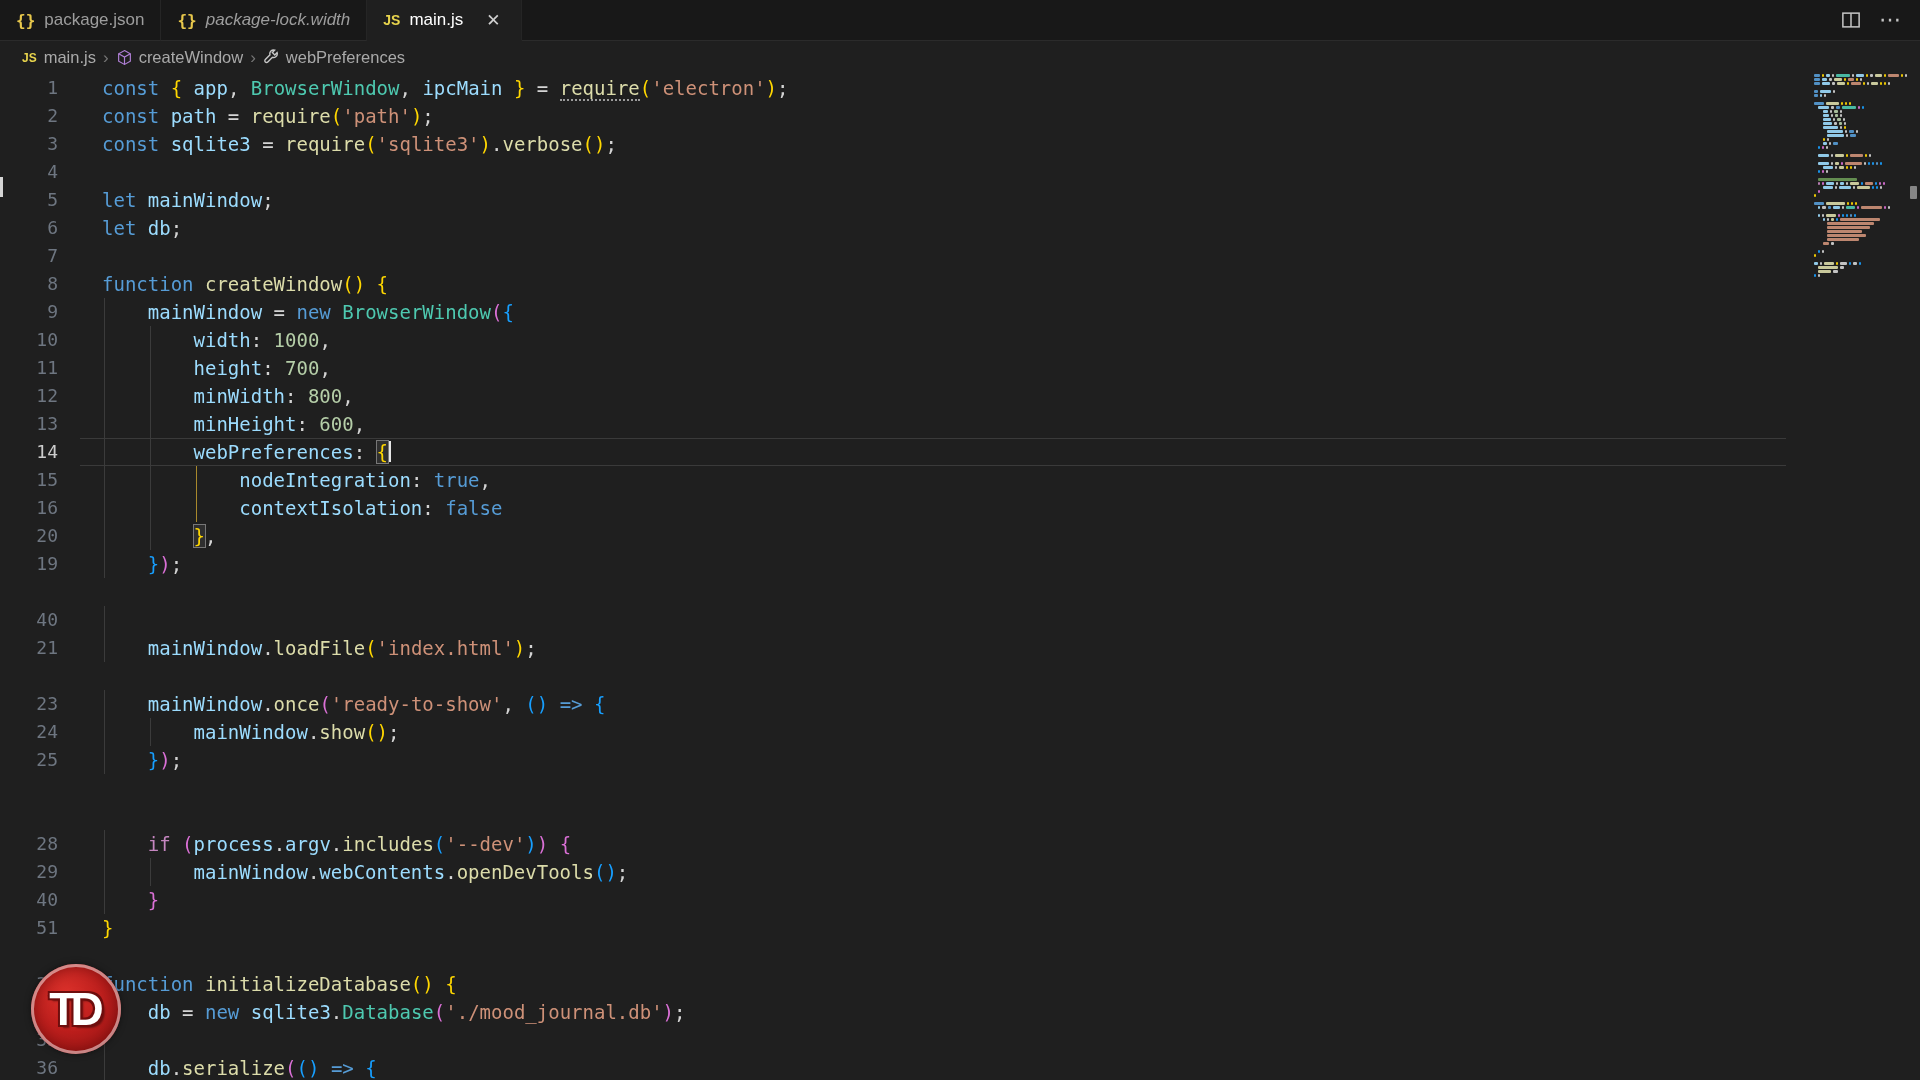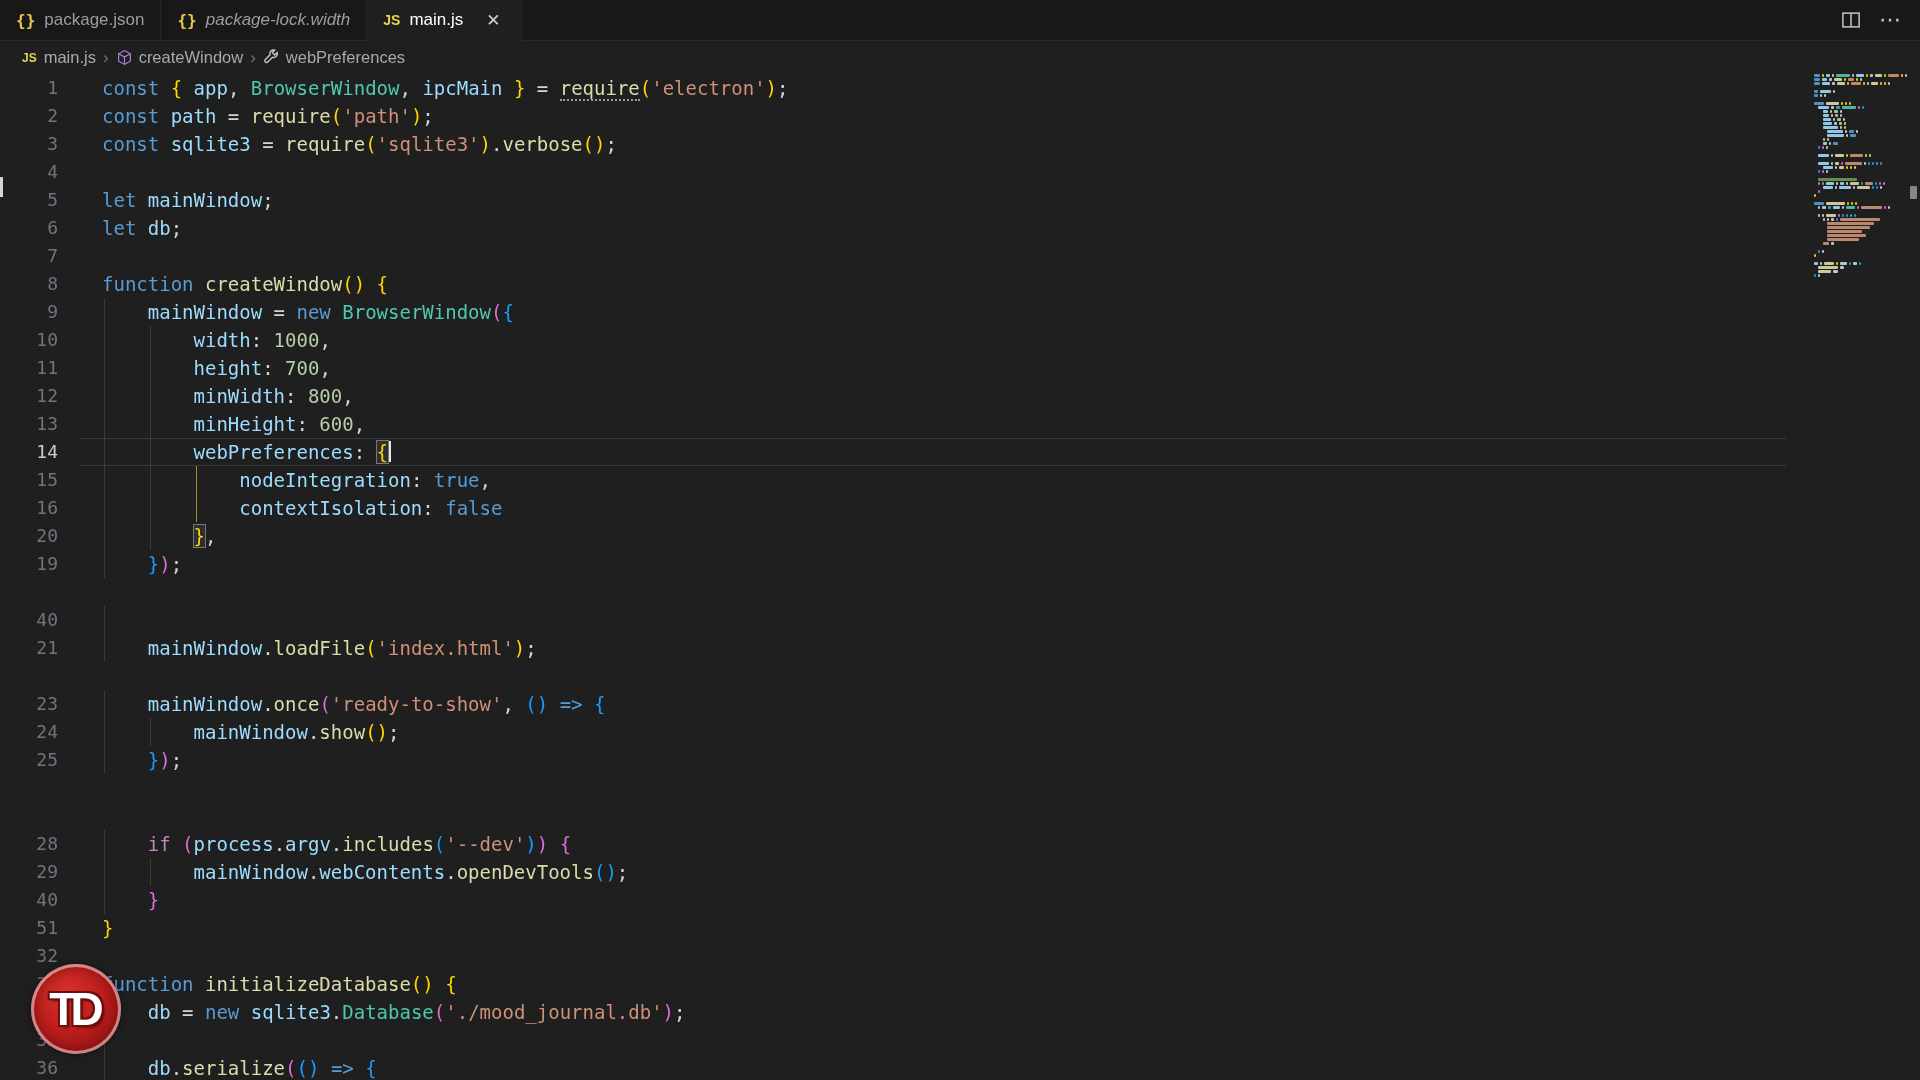--- a/index.html
+++ b/index.html
@@ -121,21 +121,20 @@
     <div class="line" style="top: 476px;"><div class="num">19</div><div class="guide" style="left: 104px;"></div><div class="ltext">    <span class="tok" style="color: rgb(23, 159, 255);">}</span><span class="tok" style="color: rgb(218, 112, 214);">)</span><span class="tok" style="color: rgb(212, 212, 212);">;</span></div></div>
     <div class="line" style="top: 532px;"><div class="num">40</div><div class="guide" style="left: 104px;"></div><div class="ltext"></div></div>
     <div class="line" style="top: 560px;"><div class="num">21</div><div class="guide" style="left: 104px;"></div><div class="ltext">    <span class="tok" style="color: rgb(156, 220, 254);">mainWindow</span><span class="tok" style="color: rgb(212, 212, 212);">.</span><span class="tok" style="color: rgb(220, 220, 170);">loadFile</span><span class="tok" style="color: rgb(255, 215, 0);">(</span><span class="tok" style="color: rgb(206, 145, 120);">'index.html'</span><span class="tok" style="color: rgb(255, 215, 0);">)</span><span class="tok" style="color: rgb(212, 212, 212);">;</span></div></div>
     <div class="line" style="top: 616px;"><div class="num">23</div><div class="guide" style="left: 104px;"></div><div class="ltext">    <span class="tok" style="color: rgb(156, 220, 254);">mainWindow</span><span class="tok" style="color: rgb(212, 212, 212);">.</span><span class="tok" style="color: rgb(220, 220, 170);">once</span><span class="tok" style="color: rgb(218, 112, 214);">(</span><span class="tok" style="color: rgb(206, 145, 120);">'ready-to-show'</span><span class="tok" style="color: rgb(212, 212, 212);">, </span><span class="tok" style="color: rgb(23, 159, 255);">(</span><span class="tok" style="color: rgb(23, 159, 255);">)</span><span class="tok" style="color: rgb(212, 212, 212);"> </span><span class="tok" style="color: rgb(86, 156, 214);">=&gt;</span><span class="tok" style="color: rgb(212, 212, 212);"> </span><span class="tok" style="color: rgb(23, 159, 255);">{</span></div></div>
     <div class="line" style="top: 644px;"><div class="num">24</div><div class="guide" style="left: 104px;"></div><div class="guide" style="left: 149.76px;"></div><div class="ltext">        <span class="tok" style="color: rgb(156, 220, 254);">mainWindow</span><span class="tok" style="color: rgb(212, 212, 212);">.</span><span class="tok" style="color: rgb(220, 220, 170);">show</span><span class="tok" style="color: rgb(255, 215, 0);">(</span><span class="tok" style="color: rgb(255, 215, 0);">)</span><span class="tok" style="color: rgb(212, 212, 212);">;</span></div></div>
     <div class="line" style="top: 672px;"><div class="num">25</div><div class="guide" style="left: 104px;"></div><div class="ltext">    <span class="tok" style="color: rgb(23, 159, 255);">}</span><span class="tok" style="color: rgb(218, 112, 214);">)</span><span class="tok" style="color: rgb(212, 212, 212);">;</span></div></div>
     <div class="line" style="top: 756px;"><div class="num">28</div><div class="guide" style="left: 104px;"></div><div class="ltext">    <span class="tok" style="color: rgb(197, 134, 192);">if</span><span class="tok" style="color: rgb(212, 212, 212);"> </span><span class="tok" style="color: rgb(218, 112, 214);">(</span><span class="tok" style="color: rgb(156, 220, 254);">process</span><span class="tok" style="color: rgb(212, 212, 212);">.</span><span class="tok" style="color: rgb(156, 220, 254);">argv</span><span class="tok" style="color: rgb(212, 212, 212);">.</span><span class="tok" style="color: rgb(220, 220, 170);">includes</span><span class="tok" style="color: rgb(23, 159, 255);">(</span><span class="tok" style="color: rgb(206, 145, 120);">'--dev'</span><span class="tok" style="color: rgb(23, 159, 255);">)</span><span class="tok" style="color: rgb(218, 112, 214);">)</span><span class="tok" style="color: rgb(212, 212, 212);"> </span><span class="tok" style="color: rgb(218, 112, 214);">{</span></div></div>
     <div class="line" style="top: 784px;"><div class="num">29</div><div class="guide" style="left: 104px;"></div><div class="guide" style="left: 149.76px;"></div><div class="ltext">        <span class="tok" style="color: rgb(156, 220, 254);">mainWindow</span><span class="tok" style="color: rgb(212, 212, 212);">.</span><span class="tok" style="color: rgb(156, 220, 254);">webContents</span><span class="tok" style="color: rgb(212, 212, 212);">.</span><span class="tok" style="color: rgb(220, 220, 170);">openDevTools</span><span class="tok" style="color: rgb(23, 159, 255);">(</span><span class="tok" style="color: rgb(23, 159, 255);">)</span><span class="tok" style="color: rgb(212, 212, 212);">;</span></div></div>
     <div class="line" style="top: 812px;"><div class="num">40</div><div class="guide" style="left: 104px;"></div><div class="ltext">    <span class="tok" style="color: rgb(218, 112, 214);">}</span></div></div>
     <div class="line" style="top: 840px;"><div class="num">51</div><div class="ltext"><span class="tok" style="color: rgb(255, 215, 0);">}</span></div></div>
-    <div class="line" style="top: 868px;"><div class="num">32</div><div class="ltext"></div></div>
     <div class="line" style="top: 896px;"><div class="num">33</div><div class="ltext"><span class="tok" style="color: rgb(86, 156, 214);">function </span><span class="tok" style="color: rgb(220, 220, 170);">initializeDatabase</span><span class="tok" style="color: rgb(255, 215, 0);">(</span><span class="tok" style="color: rgb(255, 215, 0);">)</span><span class="tok" style="color: rgb(212, 212, 212);"> </span><span class="tok" style="color: rgb(255, 215, 0);">{</span></div></div>
     <div class="line" style="top: 924px;"><div class="num">34</div><div class="guide" style="left: 104px;"></div><div class="ltext">    <span class="tok" style="color: rgb(156, 220, 254);">db</span><span class="tok" style="color: rgb(212, 212, 212);"> = </span><span class="tok" style="color: rgb(86, 156, 214);">new</span><span class="tok" style="color: rgb(212, 212, 212);"> </span><span class="tok" style="color: rgb(156, 220, 254);">sqlite3</span><span class="tok" style="color: rgb(212, 212, 212);">.</span><span class="tok" style="color: rgb(78, 201, 176);">Database</span><span class="tok" style="color: rgb(218, 112, 214);">(</span><span class="tok" style="color: rgb(206, 145, 120);">'./mood_journal.db'</span><span class="tok" style="color: rgb(218, 112, 214);">)</span><span class="tok" style="color: rgb(212, 212, 212);">;</span></div></div>
     <div class="line" style="top: 952px;"><div class="num">35</div><div class="guide" style="left: 104px;"></div><div class="ltext"></div></div>
     <div class="line" style="top: 980px;"><div class="num">36</div><div class="guide" style="left: 104px;"></div><div class="ltext">    <span class="tok" style="color: rgb(156, 220, 254);">db</span><span class="tok" style="color: rgb(212, 212, 212);">.</span><span class="tok" style="color: rgb(220, 220, 170);">serialize</span><span class="tok" style="color: rgb(218, 112, 214);">(</span><span class="tok" style="color: rgb(23, 159, 255);">(</span><span class="tok" style="color: rgb(23, 159, 255);">)</span><span class="tok" style="color: rgb(212, 212, 212);"> </span><span class="tok" style="color: rgb(86, 156, 214);">=&gt;</span><span class="tok" style="color: rgb(212, 212, 212);"> </span><span class="tok" style="color: rgb(23, 159, 255);">{</span></div></div>
   </div>
 
 <div class="minimap" id="minimap">
     <div class="mrow" style="top: 0px; left: 0px;">
       <div class="mseg" style="width: 6.48px; background: rgb(86, 156, 214);"></div>
       <div class="mseg" style="width: 2px; background: rgb(255, 215, 0);"></div>

